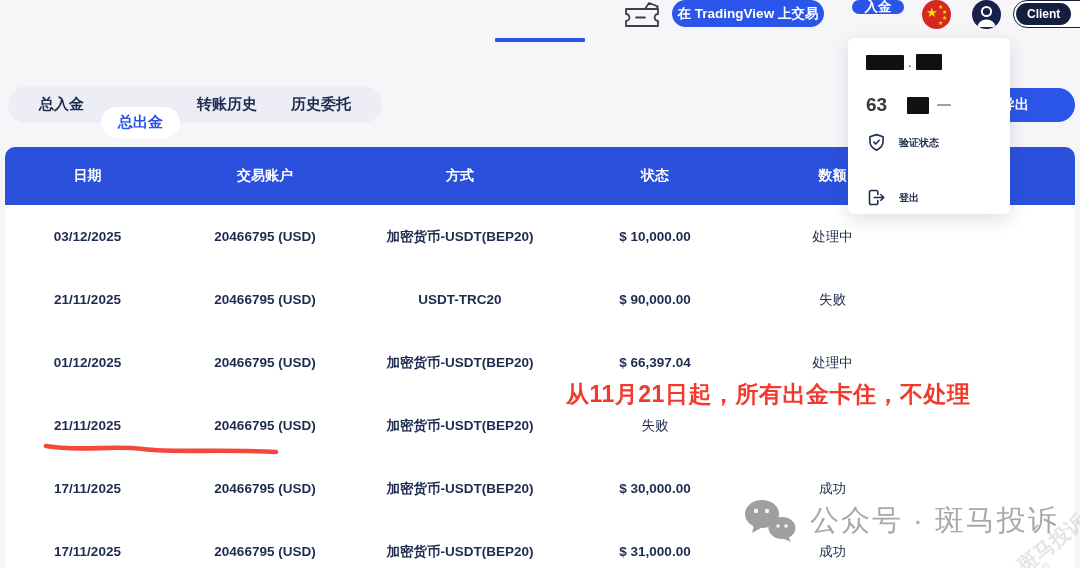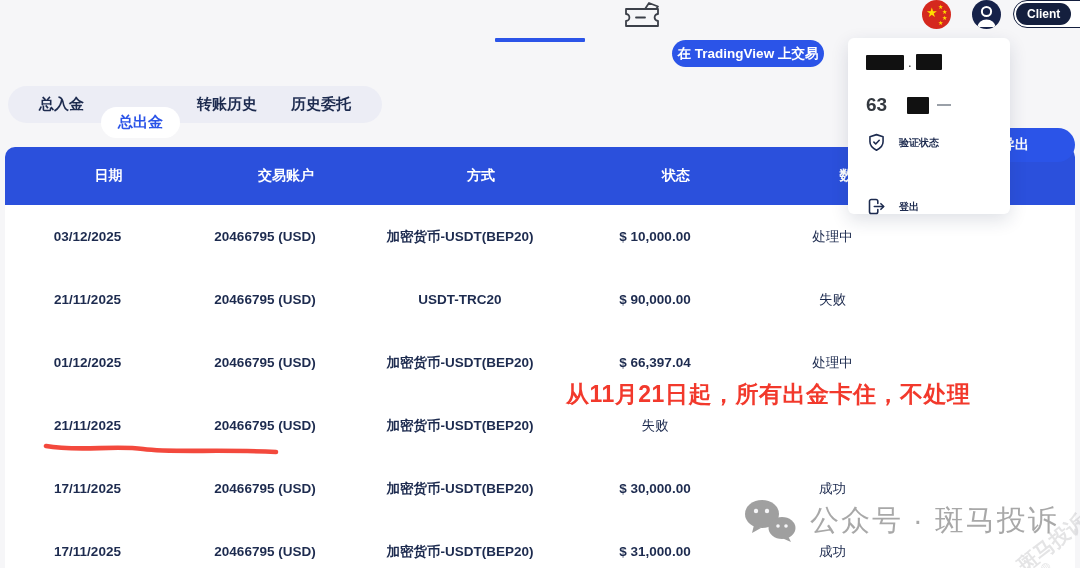--- a/index.html
+++ b/index.html
@@ -11,25 +11,24 @@
   }
   .page { position:absolute; inset:0; overflow:hidden; }
 
   
   .topbar-el { position:absolute; }
   .pill-btn {
     display:flex; align-items:center; justify-content:center;
     background:#2b54e8; color:#fff; border:none; border-radius:15px;
     font-size:13.5px; font-weight:700; cursor:pointer;
     font-family:"Liberation Sans",sans-serif;
-    margin-top:40px;
   }
   .ticket-icon { left:621px; top:1px; width:42px; height:28px; }
   .tv-btn { left:672px; top:0px; width:152px; height:27px; }
-  .deposit-btn { left:852px; top:0px; width:52px; height:28px; }
+  .deposit-btn { left:852px; top:0px; width:52px; height:14px; }
   .flag { left:922px; top:0px; width:29px; height:29px; }
   .avatar { left:972px; top:0px; width:29px; height:29px; }
   .client-toggle {
     left:1013px; top:0px; height:28px; display:flex; align-items:center;
     background:#fff; border:1.5px solid #141f3e; border-radius:15px;
     padding:2px; width:112px;
   }
   .client-pill {
     background:#141f3e; color:#fff; border-radius:12px; height:22px;
     display:flex; align-items:center; padding:10px 11px; font-size:12px; font-weight:700;
@@ -52,21 +51,20 @@
     border-radius:17px; font-size:14px; z-index:5;
   }
 
   
   .table-wrap { position:absolute; left:5px; top:147px; width:1070px; }
   .thead {
     display:grid; grid-template-columns:165px 190px 200px 190px 165px 160px;
     background:#2b50dc; height:58px; align-items:center;
     border-radius:10px 10px 0 0; color:#fff; font-size:14px; font-weight:700;
     text-align:center;
-    padding-left:21px;
   }
   .tbody { background:#fff; }
   .trow {
     display:grid; grid-template-columns:165px 190px 200px 190px 165px 160px;
     height:63px; align-items:center; text-align:center; background:#fff;
   }
   .cell-date, .cell-account, .cell-method, .cell-amount { font-size:13.5px; font-weight:700; color:#1d2b4f; }
   .cell-status { font-size:13.5px; font-weight:500; color:#1d2b4f; }
 
   
@@ -82,21 +80,21 @@
     position:absolute; left:848px; top:38px; width:162px; height:176px;
     background:#fff; border-radius:6px; z-index:20;
     box-shadow:0 6px 18px rgba(30,40,80,0.14);
   }
   .dd-item { position:absolute; left:18px; display:flex; align-items:center; gap:12px; cursor:pointer; }
   .dd-label { font-size:10px; font-weight:600; color:#1d2b4f; white-space:nowrap; }
   .redact-bar { background:#111; display:inline-block; border-radius:1px; }
   .dd-name { top:16px; gap:4px; }
   .dd-account { top:56px; gap:6px; }
   .dd-verify { top:94px; }
-  .dd-logout { top:158px; }
+  .dd-logout { top:149px; }
   .acct-prefix { font-size:19px; font-weight:700; color:#33383f; }
   .acct-dash { width:14px; height:2px; background:#9aa0a8; margin-left:2px; }
 
   
   .watermark {
     position:absolute; left:742px; top:498px; display:flex; align-items:center;
     gap:12px; z-index:8; pointer-events:none;
   }
   .wm-text { font-size:29px; font-weight:500; color:#9a9a9a; opacity:0.85; letter-spacing:2px; }
   .wm-corner {

